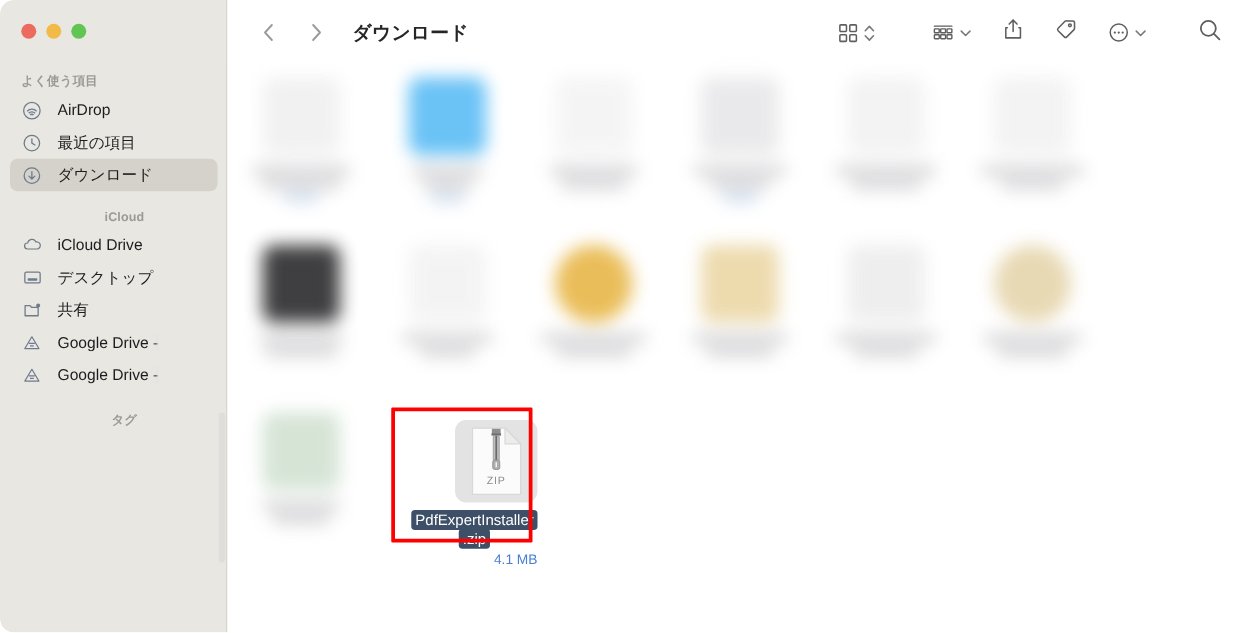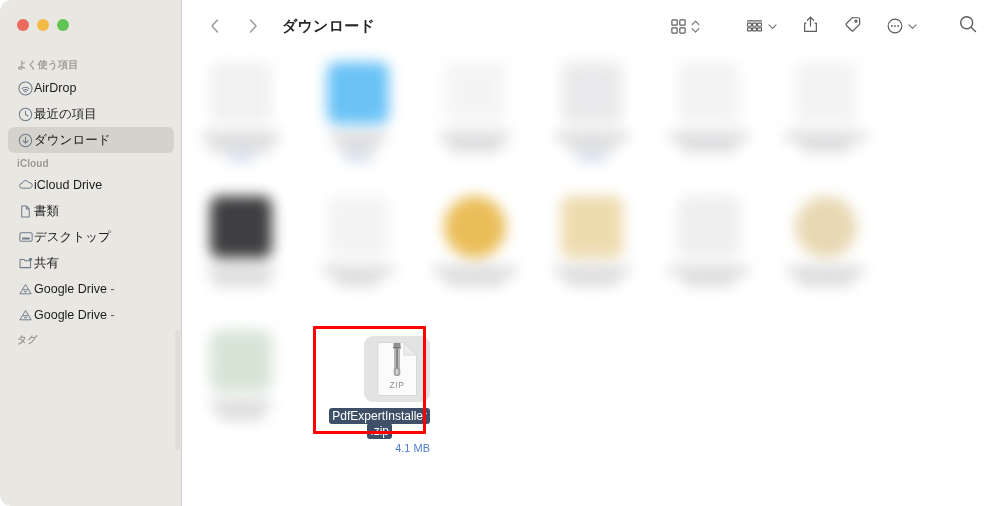--- a/index.html
+++ b/index.html
@@ -58,30 +58,30 @@
   }
 
   .sb-section-title {
     font-size: 10px;
     font-weight: 700;
     color: #9d9a93;
     padding: 0 0 3px 17px;
     letter-spacing: 0.1px;
   }
   .sb-section-title.first { margin-top: 10px; }
-  .sb-section-title.spaced { margin-top: 5px; }
+  .sb-section-title.spaced { margin-top: 16px; text-align: center; }
 
   .sb-item {
     display: flex;
     align-items: center;
     height: 26px;
     margin: 0 8px;
     padding-left: 9px;
     border-radius: 6px;
-    gap: 0;
+    gap: 12px;
   }
   .sb-item.selected { background: #d5d2cb; }
 
   .sb-icon {
     width: 17px; height: 17px;
     display: flex;
     align-items: center;
     justify-content: center;
     flex: 0 0 17px;
     color: #6e7b8c;
@@ -354,29 +354,20 @@
 
       <div class="sb-item">
         <span class="sb-icon">
           <svg width="16" height="16" viewBox="0 0 18 16" fill="none" stroke="currentColor" stroke-width="1.1" stroke-linejoin="round">
             <path d="M4.4 11.6a2.7 2.7 0 0 1 .3-5.4 3.9 3.9 0 0 1 7.4-.9 2.9 2.9 0 0 1 1.4 6.3z"></path>
           </svg>
         </span>
         <span class="sb-label">iCloud Drive</span>
       </div>
 
-      <div class="sb-item">
-        <span class="sb-icon">
-          <svg width="15" height="15" viewBox="0 0 16 16" fill="none" stroke="currentColor" stroke-width="1.1" stroke-linejoin="round">
-            <path d="M4 2.2h5l3 3v8.6H4z"></path>
-            <path d="M9 2.2v3.1h3"></path>
-          </svg>
-        </span>
-        <span class="sb-label">書類</span>
-      </div>
 
       <div class="sb-item">
         <span class="sb-icon">
           <svg width="16" height="16" viewBox="0 0 17 16" fill="none" stroke="currentColor" stroke-width="1.1">
             <rect x="2" y="3.4" width="13" height="9.2" rx="1.3"></rect>
             <rect x="4.4" y="8.6" width="8.2" height="2.1" rx="0.6" fill="currentColor" stroke="none"></rect>
           </svg>
         </span>
         <span class="sb-label">デスクトップ</span>
       </div>

